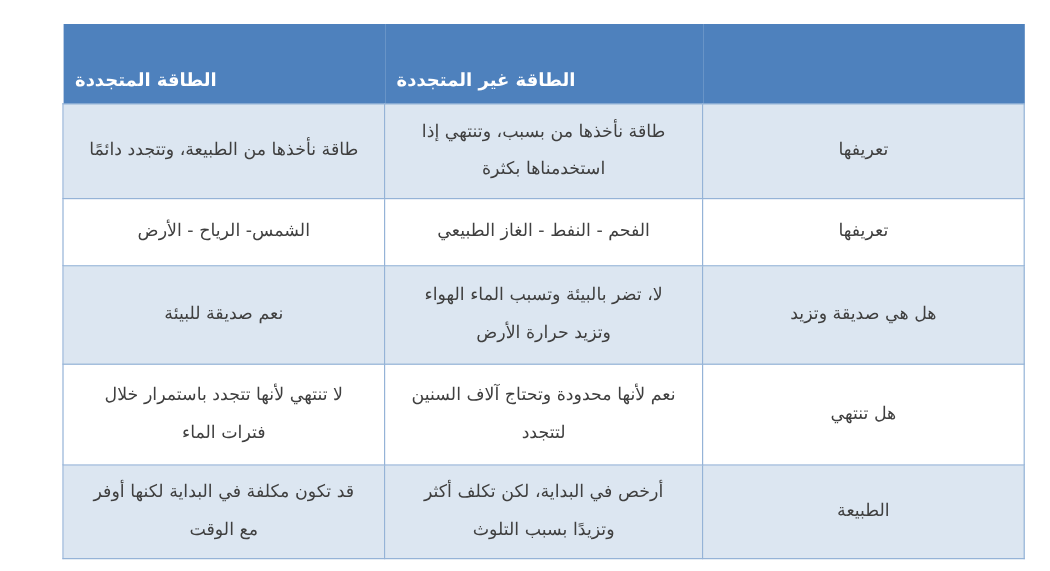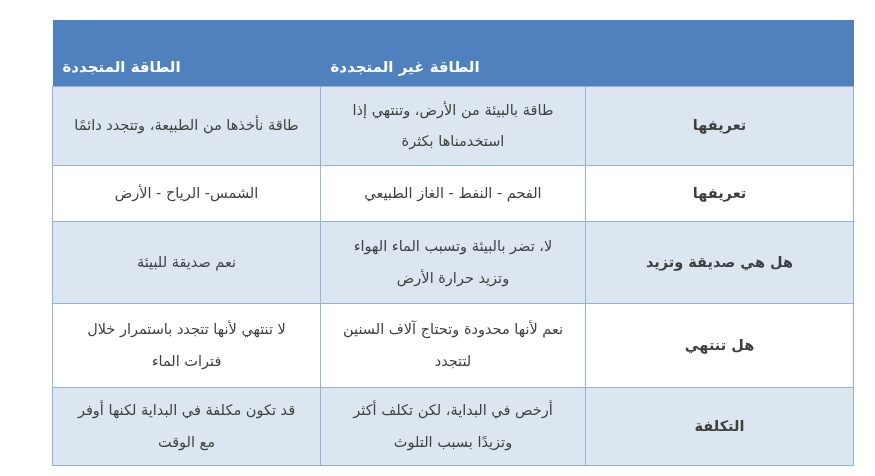--- a/index.html
+++ b/index.html
@@ -44,21 +44,21 @@
   }
   table.energy td {
     border: 1px solid var(--border);
     text-align: center;
     vertical-align: middle;
     font-size: 14.5px;
     color: var(--body-text);
     line-height: 2.15;
     padding: 4px 18px;
   }
-  table.energy td.label-cell { font-weight: bold; }
+  table.energy td.label-cell { font-weight: normal; }
   tbody tr:nth-child(odd)  { background: var(--row-alt-bg); }
   tbody tr:nth-child(even) { background: var(--row-bg); }
   tbody tr:nth-child(1) { height: 79px; }
   tbody tr:nth-child(2) { height: 56px; }
   tbody tr:nth-child(3) { height: 82px; }
   tbody tr:nth-child(4) { height: 84px; }
   tbody tr:nth-child(5) { height: 78px; }
 </style>
 </head>
 <body>
@@ -73,38 +73,38 @@
     <thead>
       <tr>
         <th></th>
         <th>الطاقة غير المتجددة</th>
         <th>الطاقة المتجددة</th>
       </tr>
     </thead>
     <tbody>
       <tr>
         <td class="label-cell">تعريفها</td>
-        <td>طاقة بالبيئة من الأرض، وتنتهي إذا استخدمناها بكثرة</td>
+        <td>طاقة نأخذها من بسبب، وتنتهي إذا استخدمناها بكثرة</td>
         <td>طاقة نأخذها من الطبيعة، وتتجدد دائمًا</td>
       </tr>
       <tr>
         <td class="label-cell">تعريفها</td>
         <td>الفحم - النفط - الغاز الطبيعي</td>
         <td>الشمس- الرياح - الأرض</td>
       </tr>
       <tr>
         <td class="label-cell">هل هي صديقة وتزيد</td>
         <td>لا، تضر بالبيئة وتسبب الماء الهواء وتزيد حرارة الأرض</td>
         <td>نعم صديقة للبيئة</td>
       </tr>
       <tr>
         <td class="label-cell">هل تنتهي</td>
         <td>نعم لأنها محدودة وتحتاج آلاف السنين لتتجدد</td>
         <td>لا تنتهي لأنها تتجدد باستمرار خلال فترات الماء</td>
       </tr>
       <tr>
-        <td class="label-cell">التكلفة</td>
+        <td class="label-cell">الطبيعة</td>
         <td>أرخص في البداية، لكن تكلف أكثر وتزيدًا بسبب التلوث</td>
         <td>قد تكون مكلفة في البداية لكنها أوفر مع الوقت</td>
       </tr>
     </tbody>
   </table>
 </div>
 
 </body></html>

